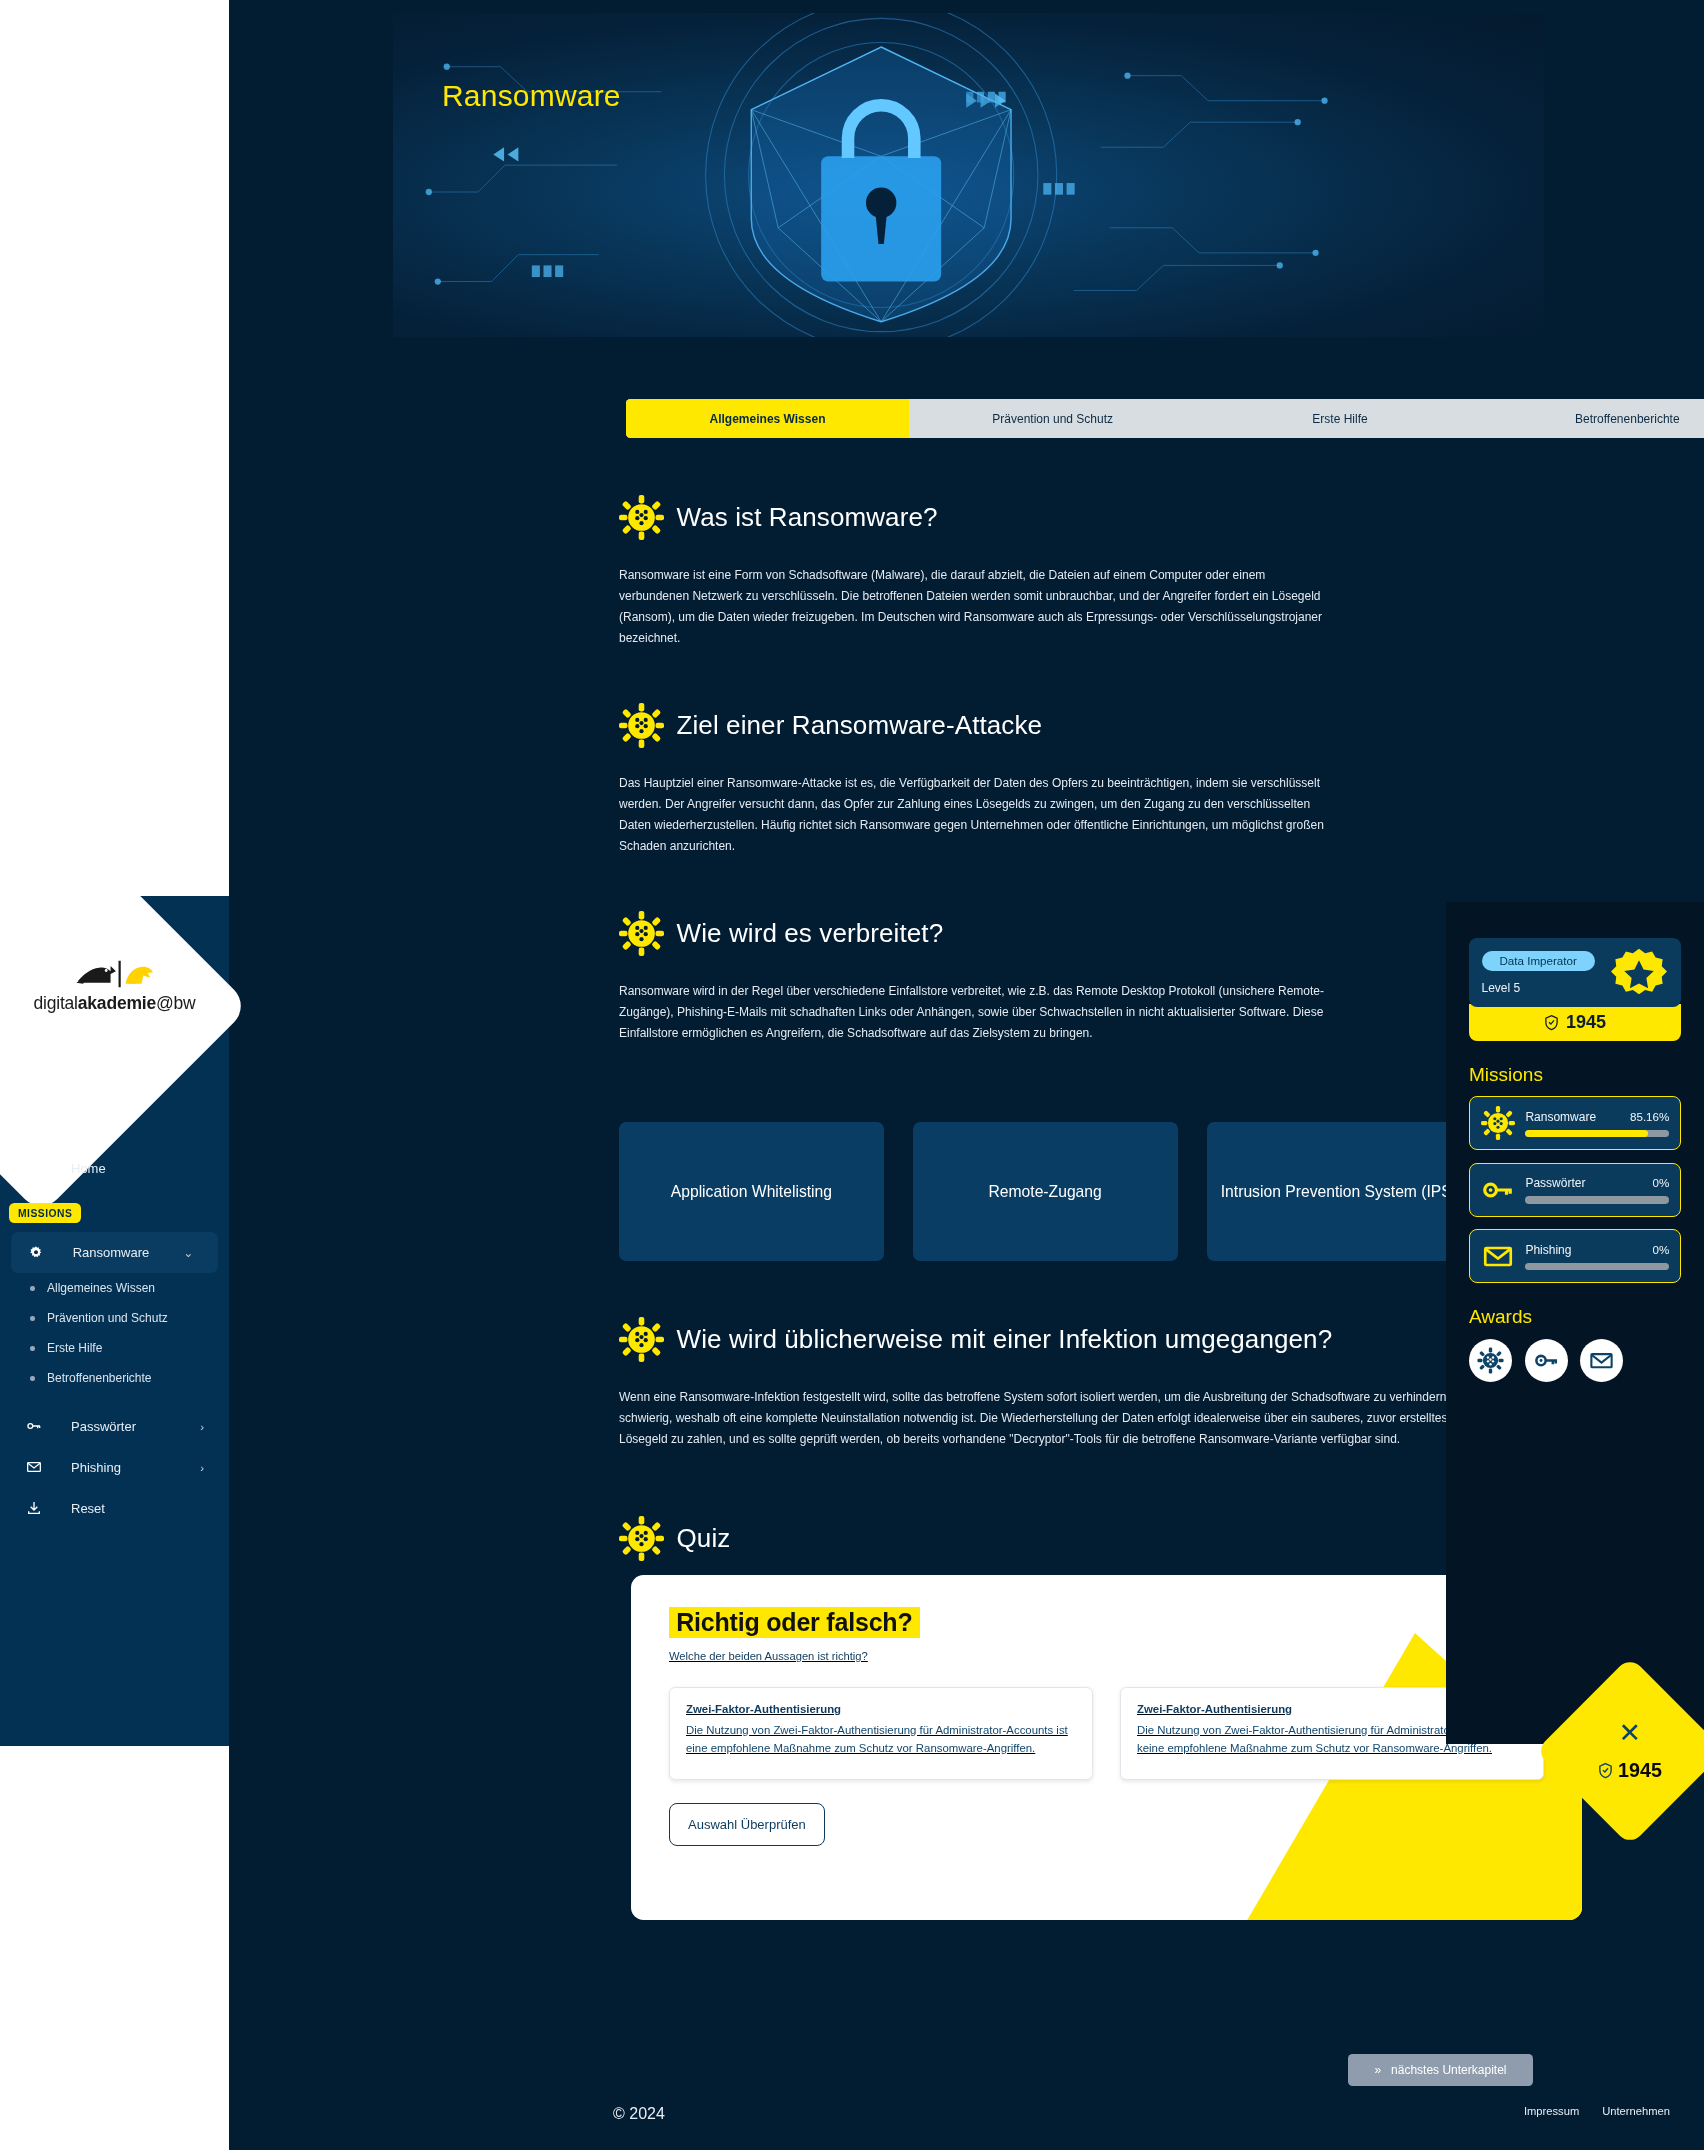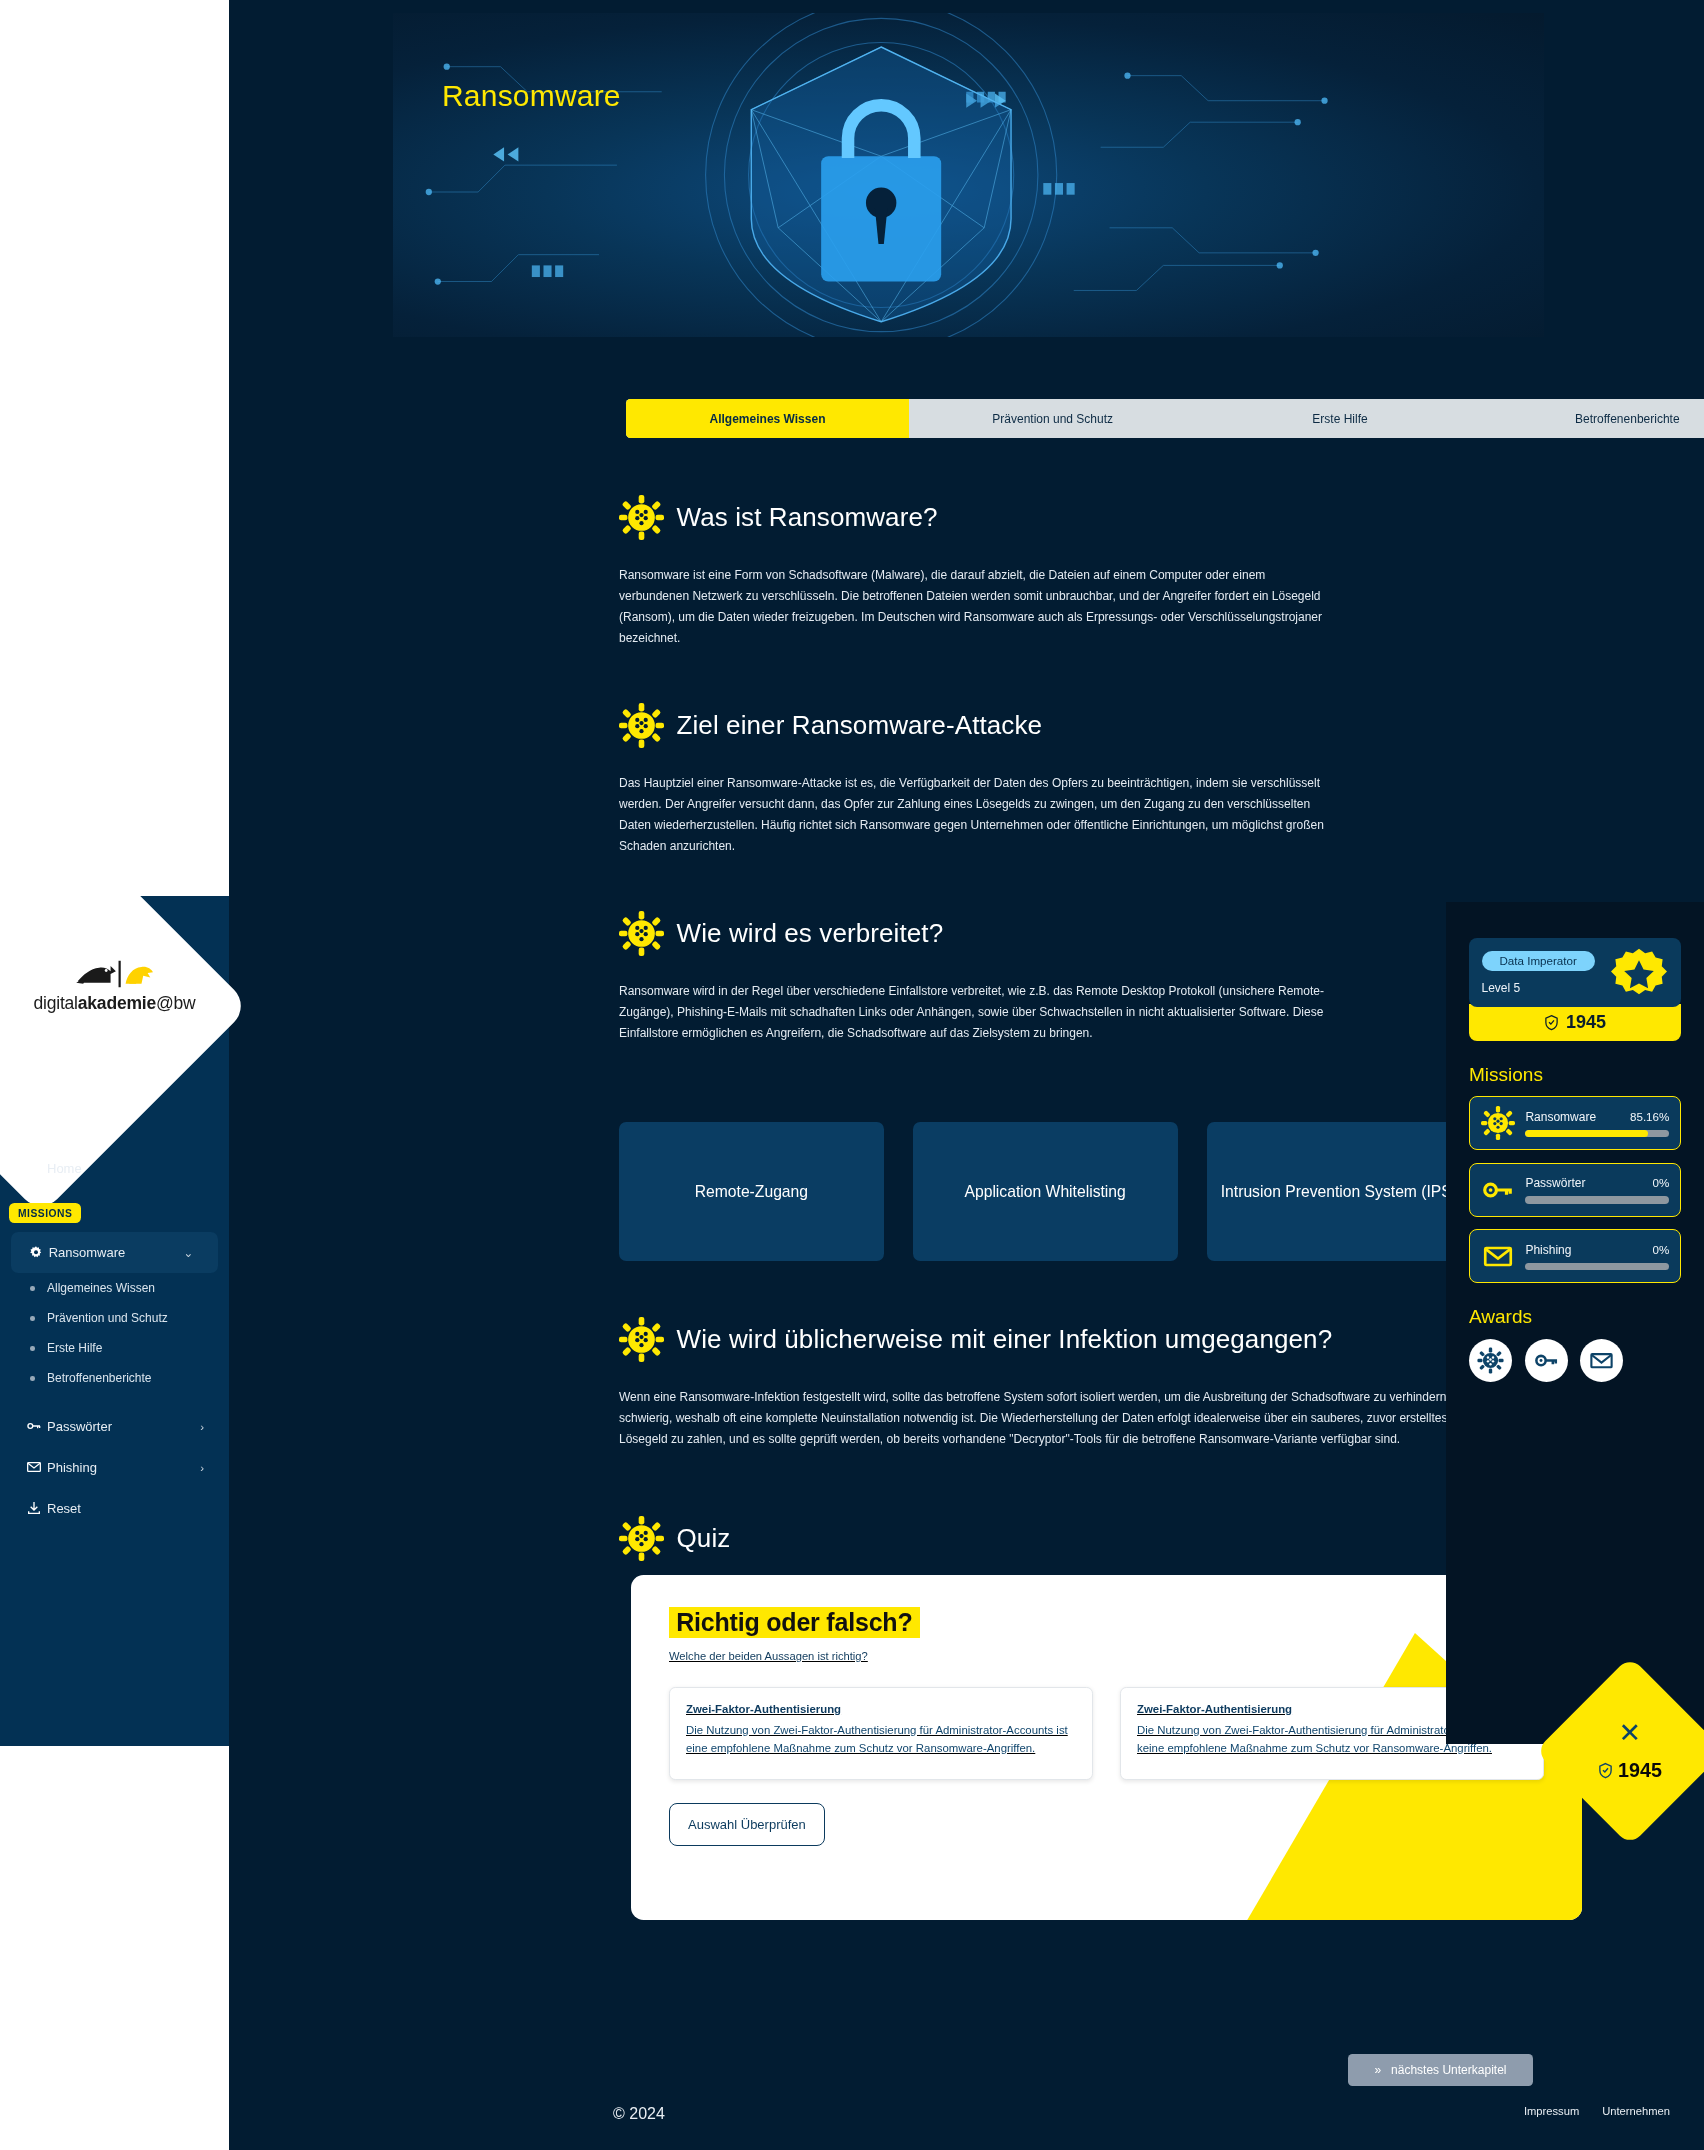--- a/index.html
+++ b/index.html
@@ -47,21 +47,21 @@
   .logo-mark { display:flex; align-items:flex-end; height:34px; gap:0px; }
   .logo-text {
     font-size: 17.5px; color: #1b1b1b; letter-spacing: -0.2px;
     margin-top: 3.6px; white-space: nowrap;
   }
   .logo-text b { font-weight: 700; }
 
   .nav-list { position: absolute; left: 0; top: 1148px; width: 229px; z-index: 46; }
   .nav-item {
     display: flex; align-items: center;
-    height: 41px; padding-left: 25px; gap: 4px;
+    height: 41px; padding-left: 25px; gap: 28px;
     color: #e8eef4; font-size: 13px;
     cursor: pointer;
   }
   .nav-item .ni-ico { width: 18px; height: 18px; display:flex; align-items:center; justify-content:center; flex:0 0 18px; }
   .nav-item .ni-ico svg { width: 16px; height: 16px; fill: #fff; }
   .nav-chev { margin-left: auto; margin-right: 25px; font-size: 11.6px; color: #cfd9e2; }
 
   .missions-pill {
     display: inline-block;
     margin: 14.3px 0 7.2px 9px;
@@ -510,22 +510,22 @@
           <circle cx="32" cy="28.5" r="3"></circle>
             <circle cx="32" cy="40" r="3"></circle>
         </g>
       </svg>
       <h2>Wie wird es verbreitet?</h2>
     </div>
     <div class="sec-body">Ransomware wird in der Regel über verschiedene Einfallstore verbreitet, wie z.B. das Remote Desktop Protokoll (unsichere Remote-Zugänge), Phishing-E-Mails mit schadhaften Links oder Anhängen, sowie über Schwachstellen in nicht aktualisierter Software. Diese Einfallstore ermöglichen es Angreifern, die Schadsoftware auf das Zielsystem zu bringen.</div>
   </div>
 
   <div class="cards">
+    <div class="fcard">Application Whitelisting</div>
     <div class="fcard">Remote-Zugang</div>
-    <div class="fcard">Application Whitelisting</div>
     <div class="fcard">Intrusion Prevention System (IPS)</div>
     <div class="fcard">Phishing</div>
   </div>
 
   <div class="section" style="top:1317px; width:1146px">
     <div class="sec-head">
       <svg class="germ" viewBox="0 0 64 64">
         <g fill="#ffe800">
           <circle cx="32" cy="32" r="19"></circle>
           <rect x="28" y="0" width="8" height="12" rx="3"></rect>

